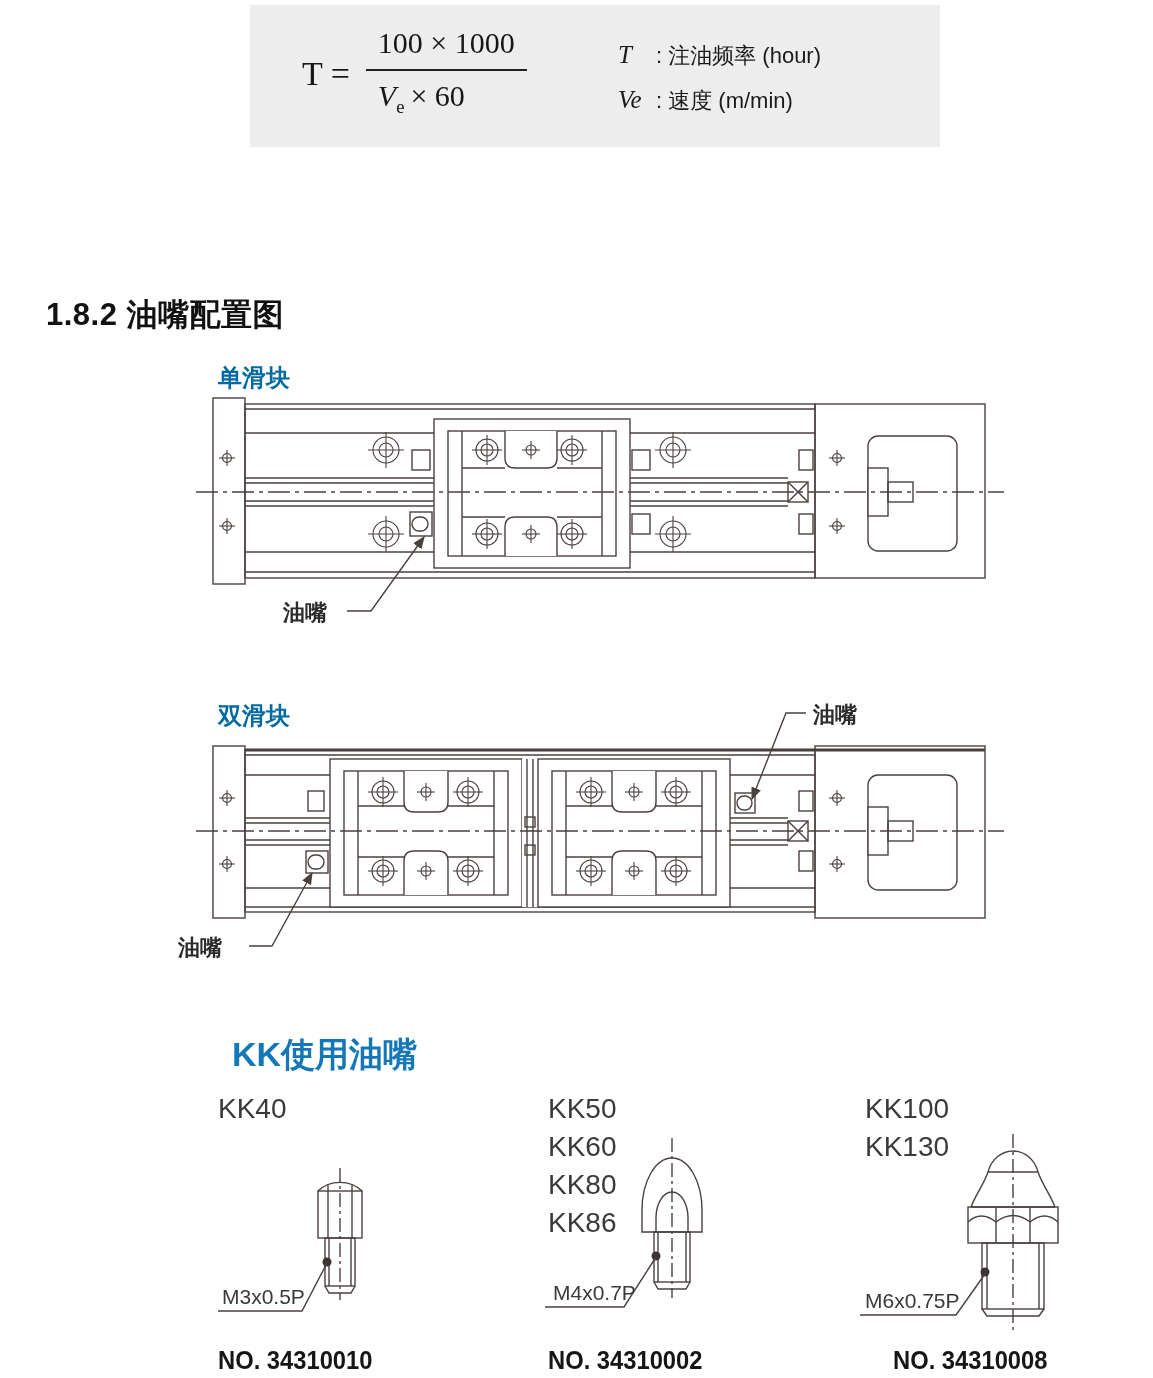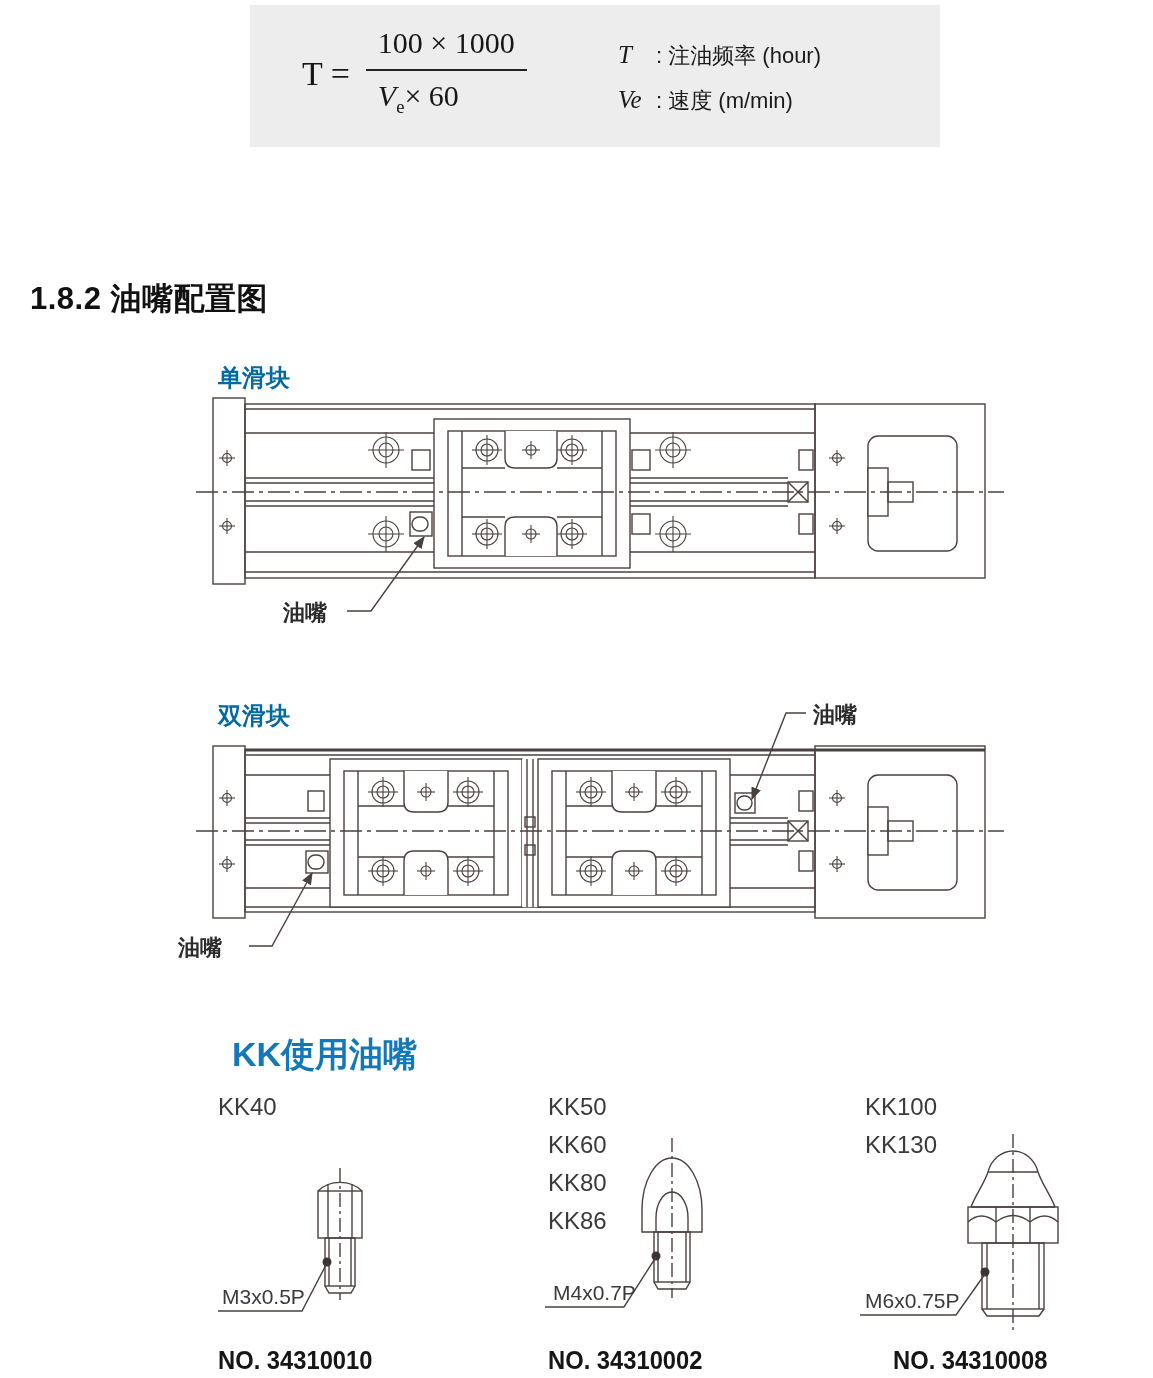--- a/index.html
+++ b/index.html
@@ -7,36 +7,36 @@
   .abs{position:absolute;}
   
   .formula-box{left:250px;top:5px;width:690px;height:142px;background:#ededed;}
   .f-expr{position:absolute;left:52px;top:18px;display:flex;align-items:center;font-family:"Liberation Serif",serif;color:#161616;}
   .f-lhs{font-size:34px;margin-right:16px;}
   .frac{display:inline-flex;flex-direction:column;font-size:30px;}
   .frac .num{padding:2px 12px 8px;line-height:36px;}
   .frac .den{border-top:2px solid #222;padding:7px 12px 0;line-height:36px;}
   .frac sub{font-size:0.62em;}
   .it{font-style:italic;}
-  .den .rest{margin-left:0;}
+  .den .rest{margin-left:6px;}
   .f-legend{position:absolute;left:368px;top:36px;display:flex;flex-direction:column;gap:15px;font-size:22px;}
   .f-row{display:flex;align-items:baseline;gap:8px;}
   .f-row .sym{font-family:"Liberation Serif",serif;font-style:italic;font-size:25px;min-width:30px;}
   
-  .section-title{left:30px;top:278px;font-size:31px;font-weight:bold;color:#111;margin:0;letter-spacing:0.5px;}
+  .section-title{left:30px;top:278px;font-size:31px;font-weight:bold;color:#111;margin:16px;letter-spacing:0.5px;}
   .diagram-label{font-size:24px;font-weight:bold;color:#0369a1;}
   .lab-single{left:218px;top:362px;}
   .lab-double{left:218px;top:700px;}
   .kk-heading{left:232px;top:1032px;font-size:34px;font-weight:bold;color:#1478b8;}
   
   .callout{font-size:22px;color:#2b2b2b;font-weight:bold;}
   .callout-1{left:283px;top:598px;}
   .callout-2t{left:813px;top:700px;}
   .callout-2b{left:178px;top:933px;}
-  .kk-model{font-size:24px;color:#3a3a3a;}
+  .kk-model{font-size:28px;color:#3a3a3a;}
   .thread-label{font-size:21px;color:#3a3a3a;}
   .part-no{font-size:25px;font-weight:bold;color:#161616;transform:scaleX(0.95);transform-origin:left top;white-space:nowrap;}
   svg{display:block;}
 </style>
 </head>
 <body>
 
 <div class="abs formula-box">
   <div class="f-expr">
     <span class="f-lhs">T =</span>

